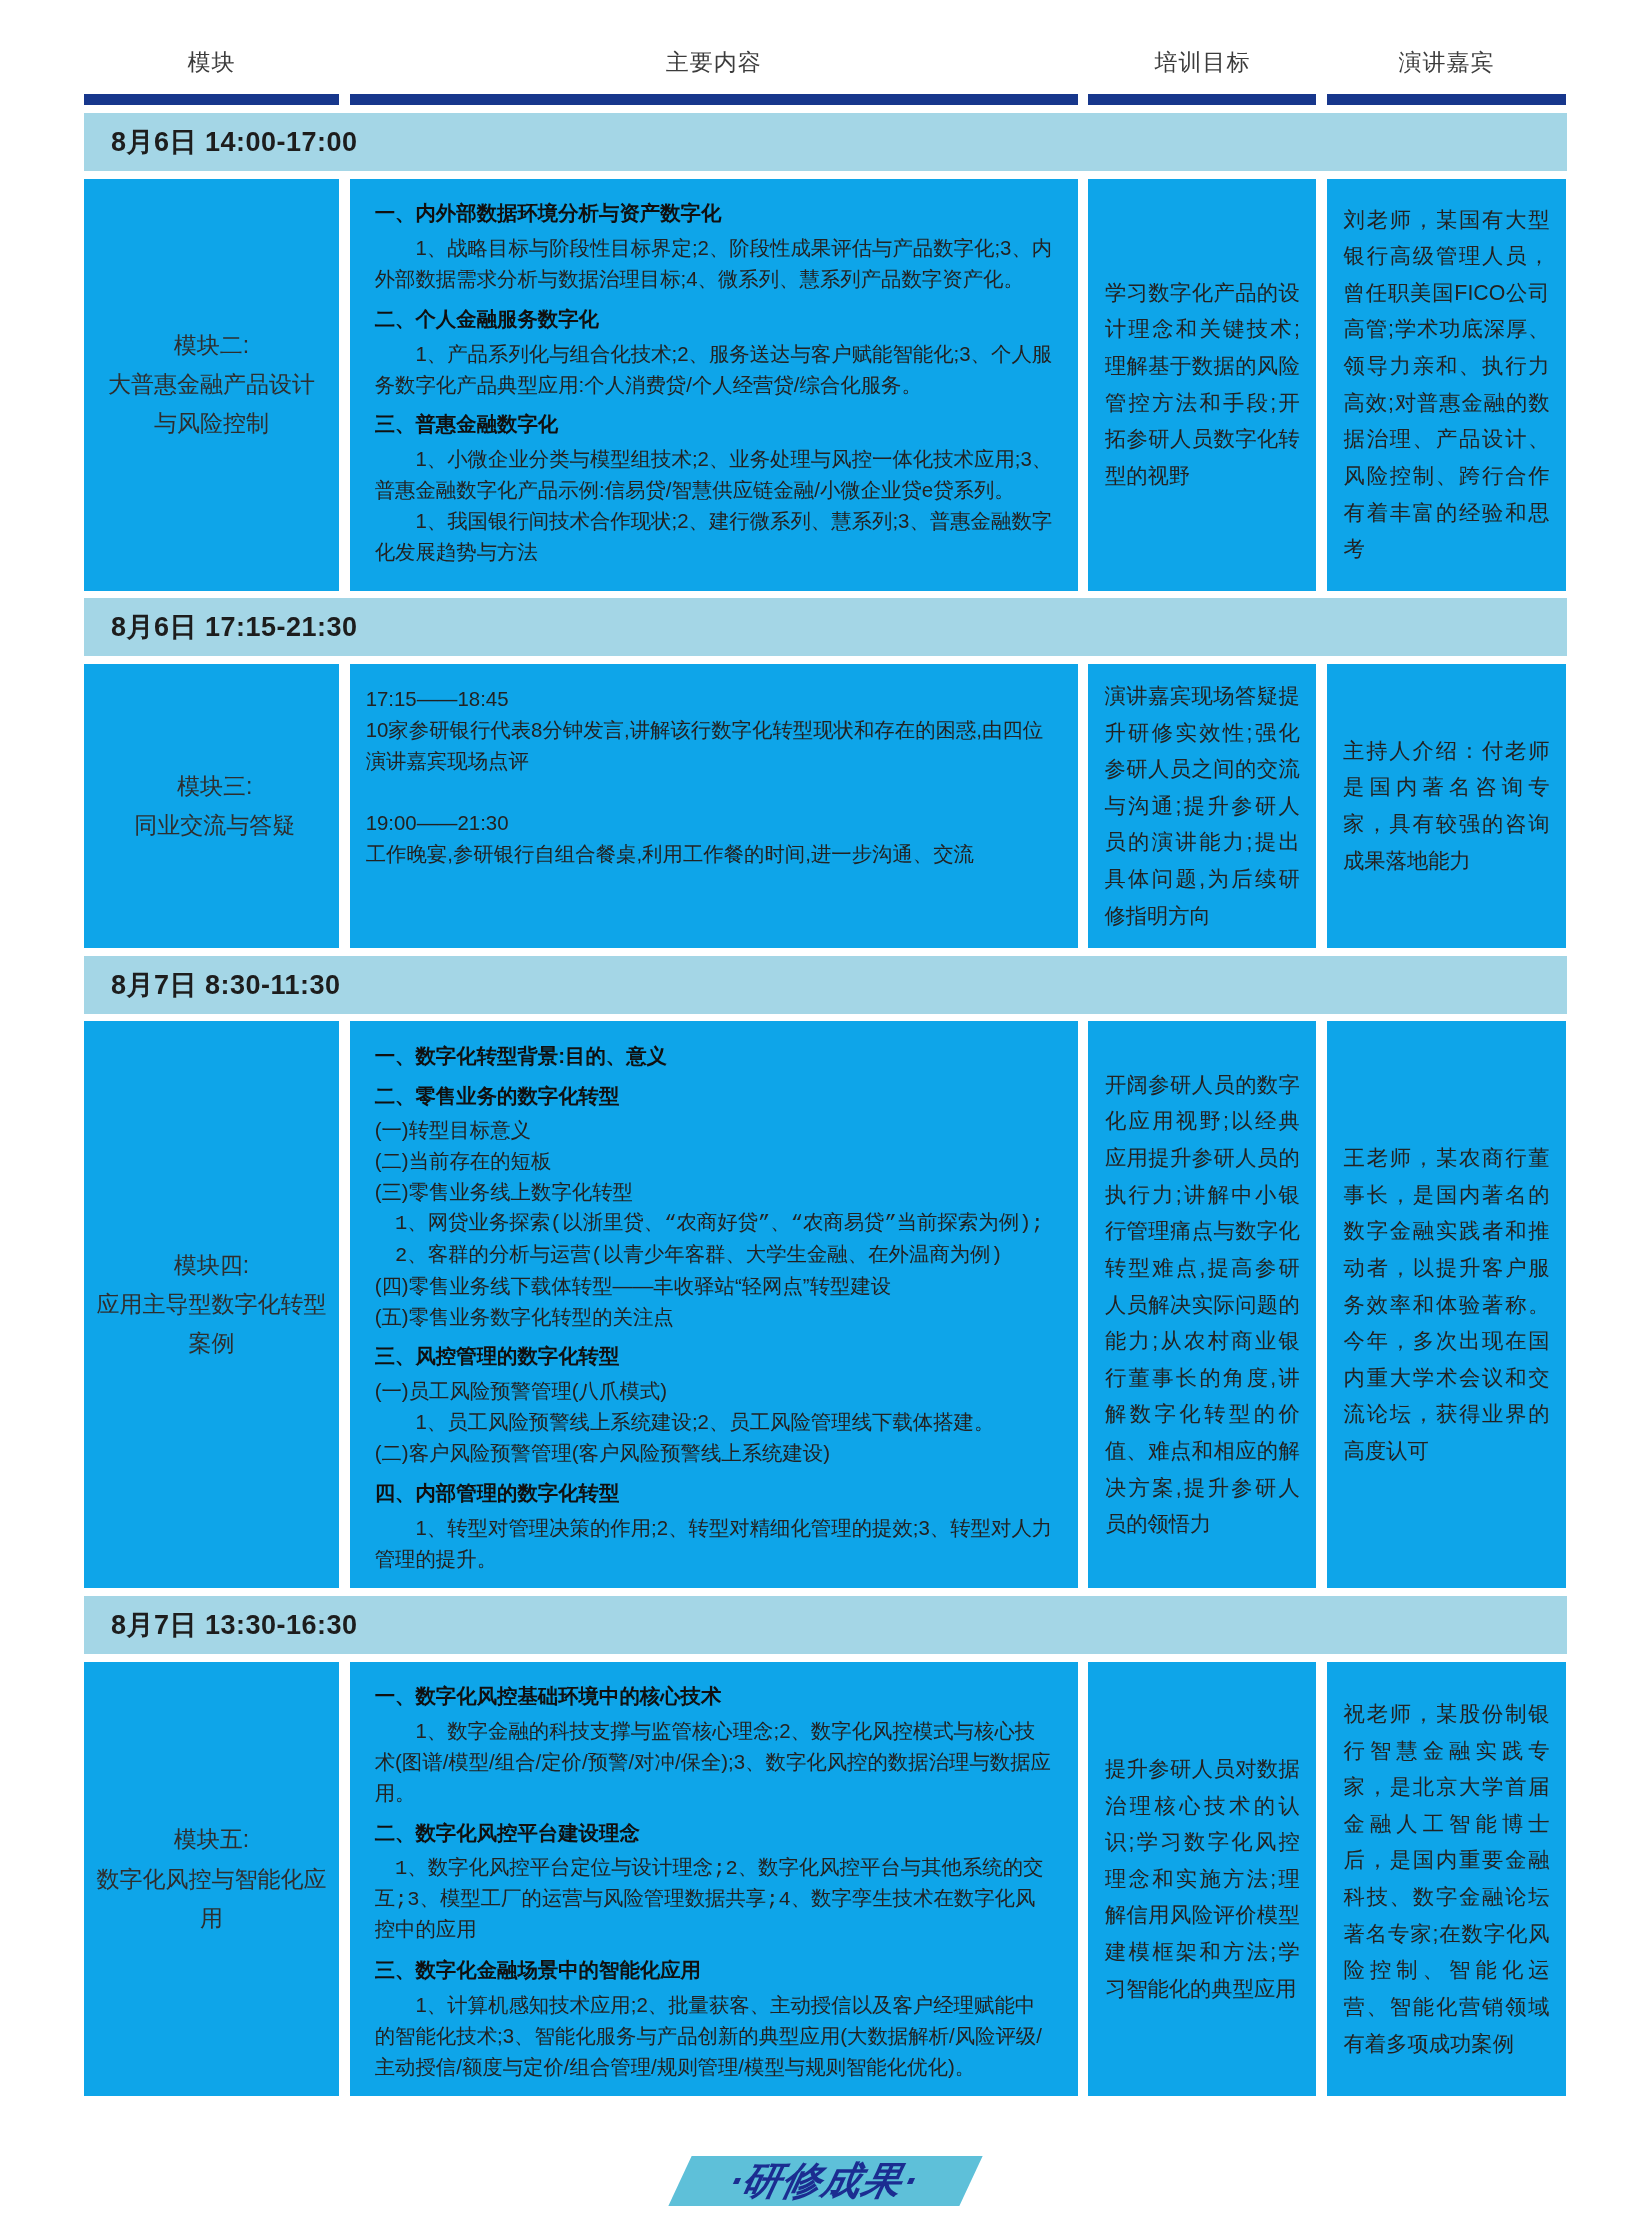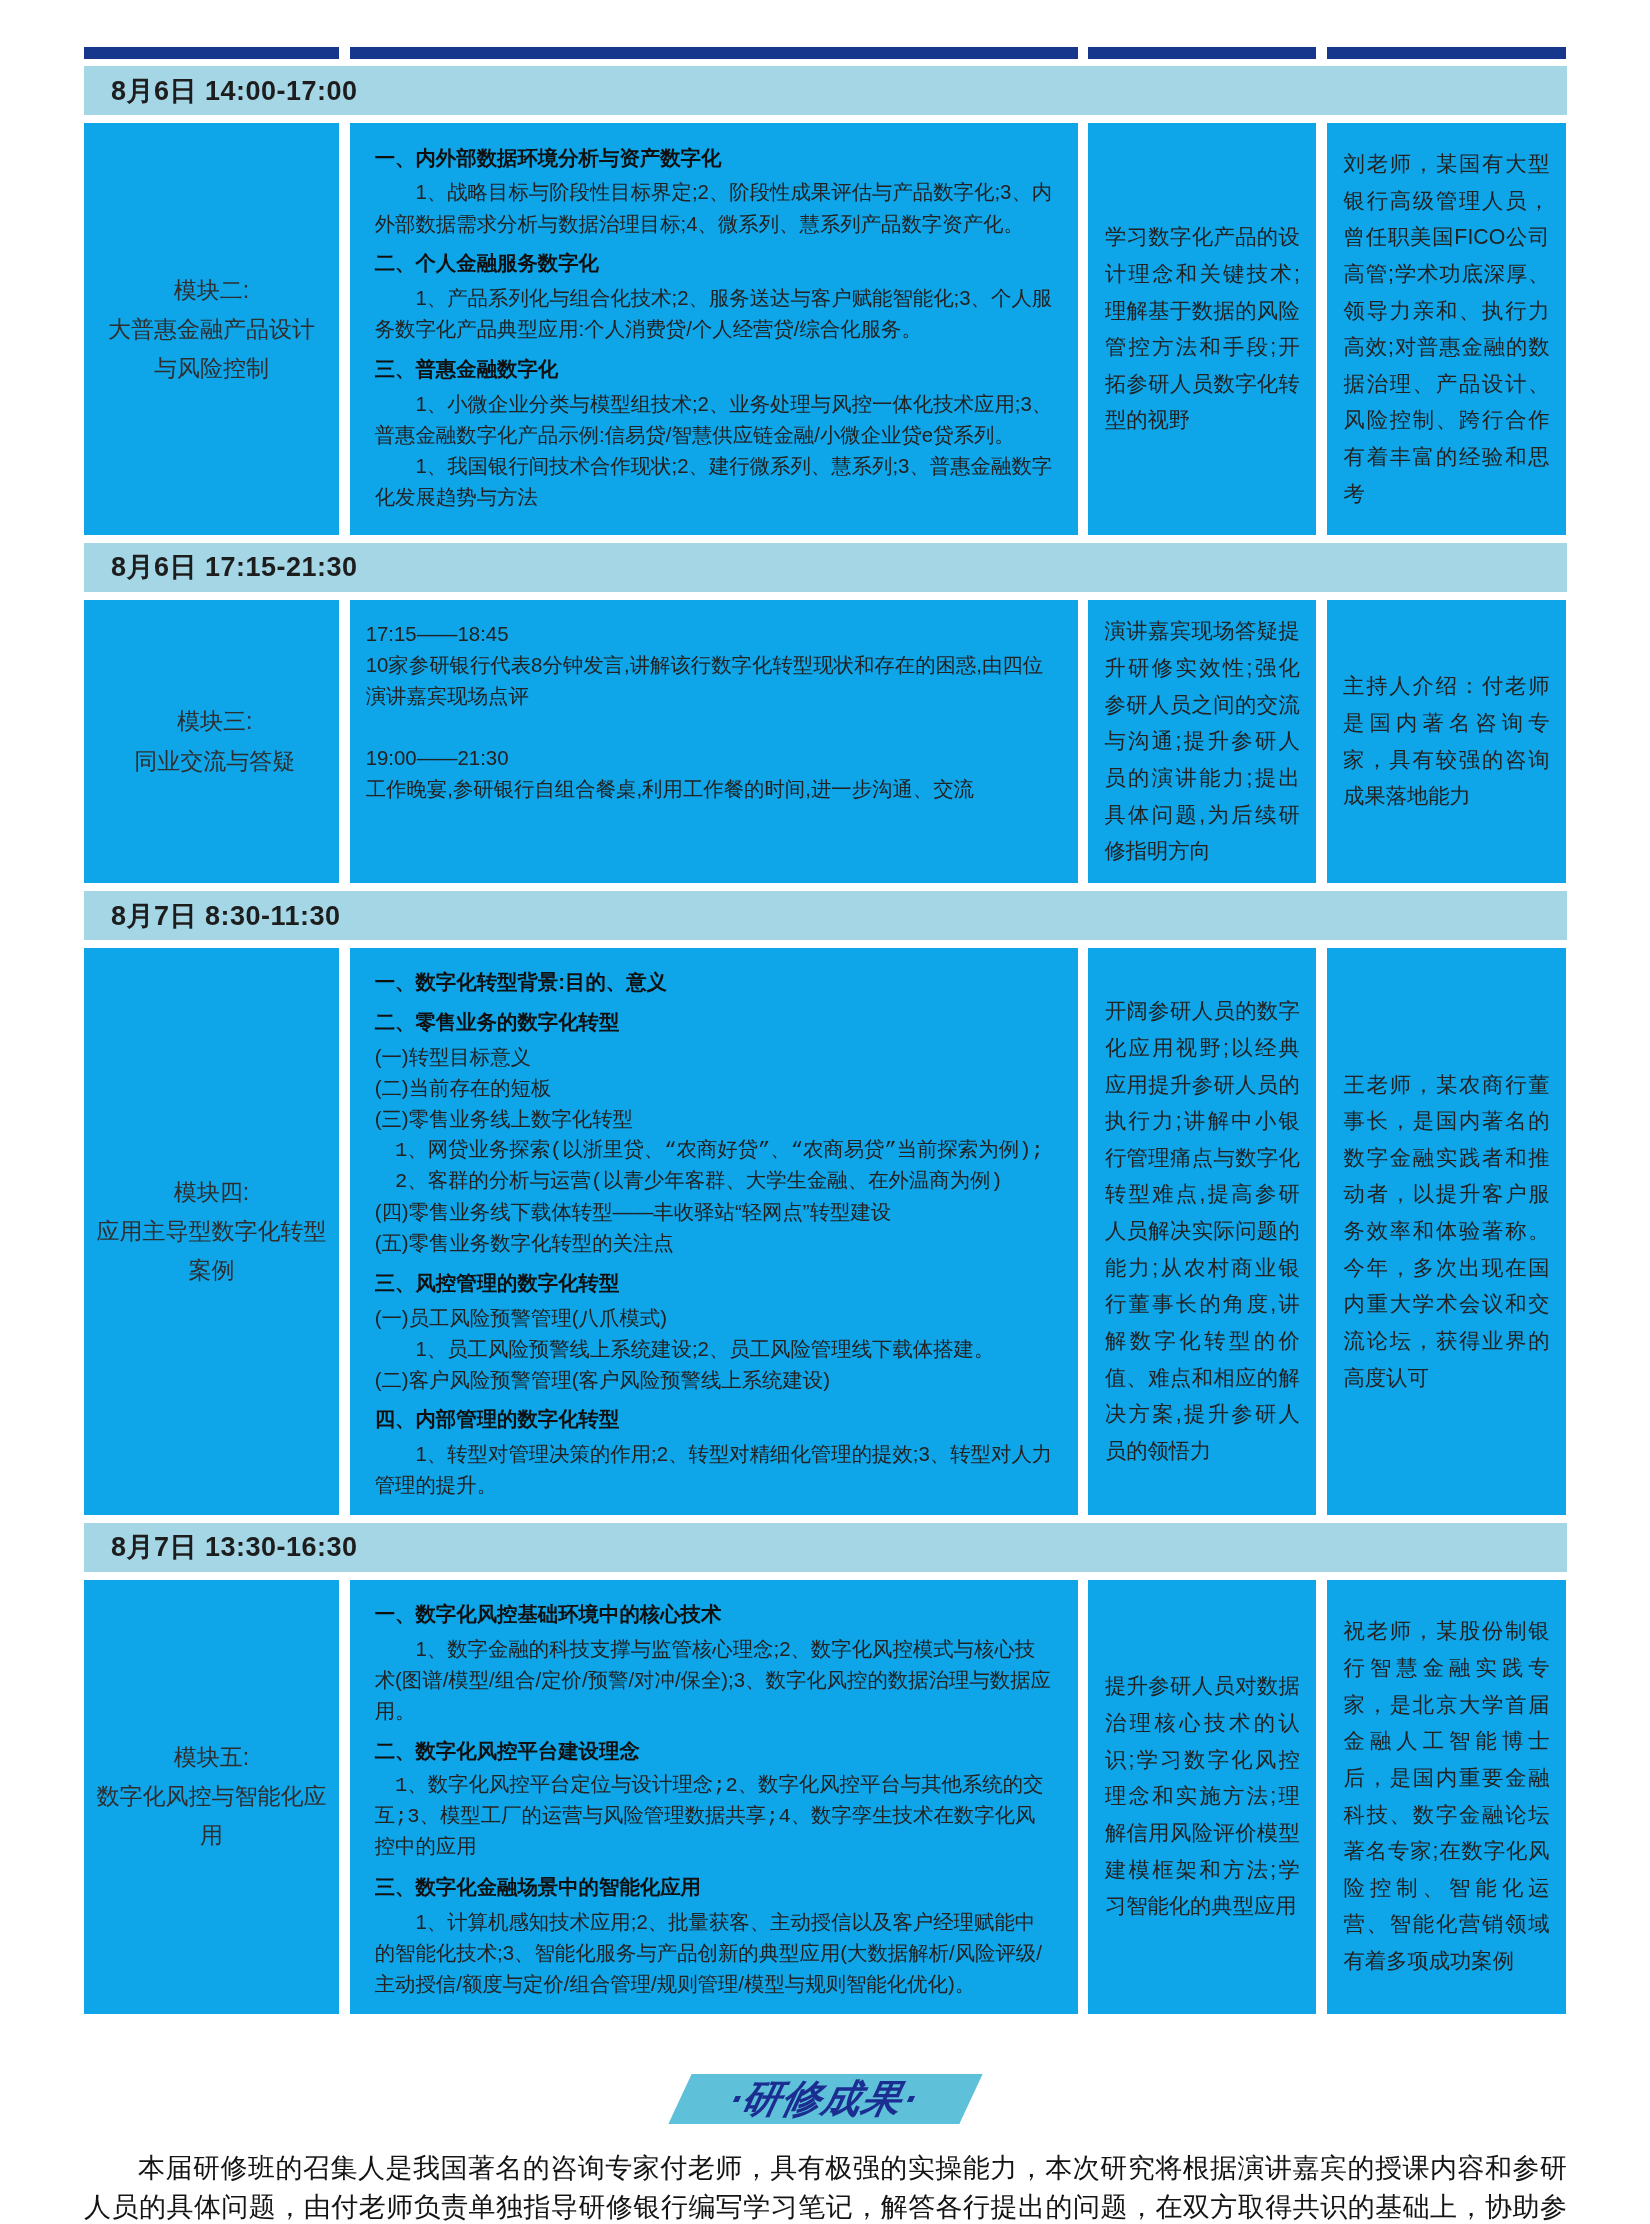--- a/index.html
+++ b/index.html
@@ -14,21 +14,21 @@
     grid-template-columns:255px 728px 228px 239px;
     column-gap:10.7px;
     align-content:stretch;
   }
   .colhead{
     text-align:center;font-size:23px;color:#3c3c3c;
     padding-bottom:15.5px;letter-spacing:1px;
   }
   .bar{height:11.6px;background:#17378c;}
   .band{
-    background:#a4d6e6;height:49px;margin:7.8px 0;
+    background:#a4d6e6;height:58px;margin:7.8px 0;
     display:flex;align-items:center;padding-left:27px;box-sizing:border-box;
     font-size:27px;font-weight:bold;color:#1d1d1d;letter-spacing:0.5px;
   }
   .row{margin:0 0 7.8px 0;}
   .cell{background:#0ea5e9;box-sizing:border-box;}
   .r425 .cell{min-height:412px;}
   .r230 .cell{min-height:223px;padding-left:16px;}
   .r552 .cell{min-height:536px;}
   .r400 .cell{min-height:388px;}
   .module-cell{
@@ -65,20 +65,26 @@
   .footer-para{
     margin-top:25px;font-size:27px;line-height:1.45;color:#141414;
     text-align:justify;text-indent:2em;
   }
 </style>
 </head>
 <body>
 
 <div class="page">
 
+  <div class="grid">
+    <div class="colhead">模块</div>
+    <div class="colhead">主要内容</div>
+    <div class="colhead">培训目标</div>
+    <div class="colhead">演讲嘉宾</div>
+  </div>
 
   <div class="grid">
     <div class="bar"></div>
     <div class="bar"></div>
     <div class="bar"></div>
     <div class="bar"></div>
   </div>
 
   <div class="band">8月6日 14:00-17:00</div>
   <div class="grid row r425">

